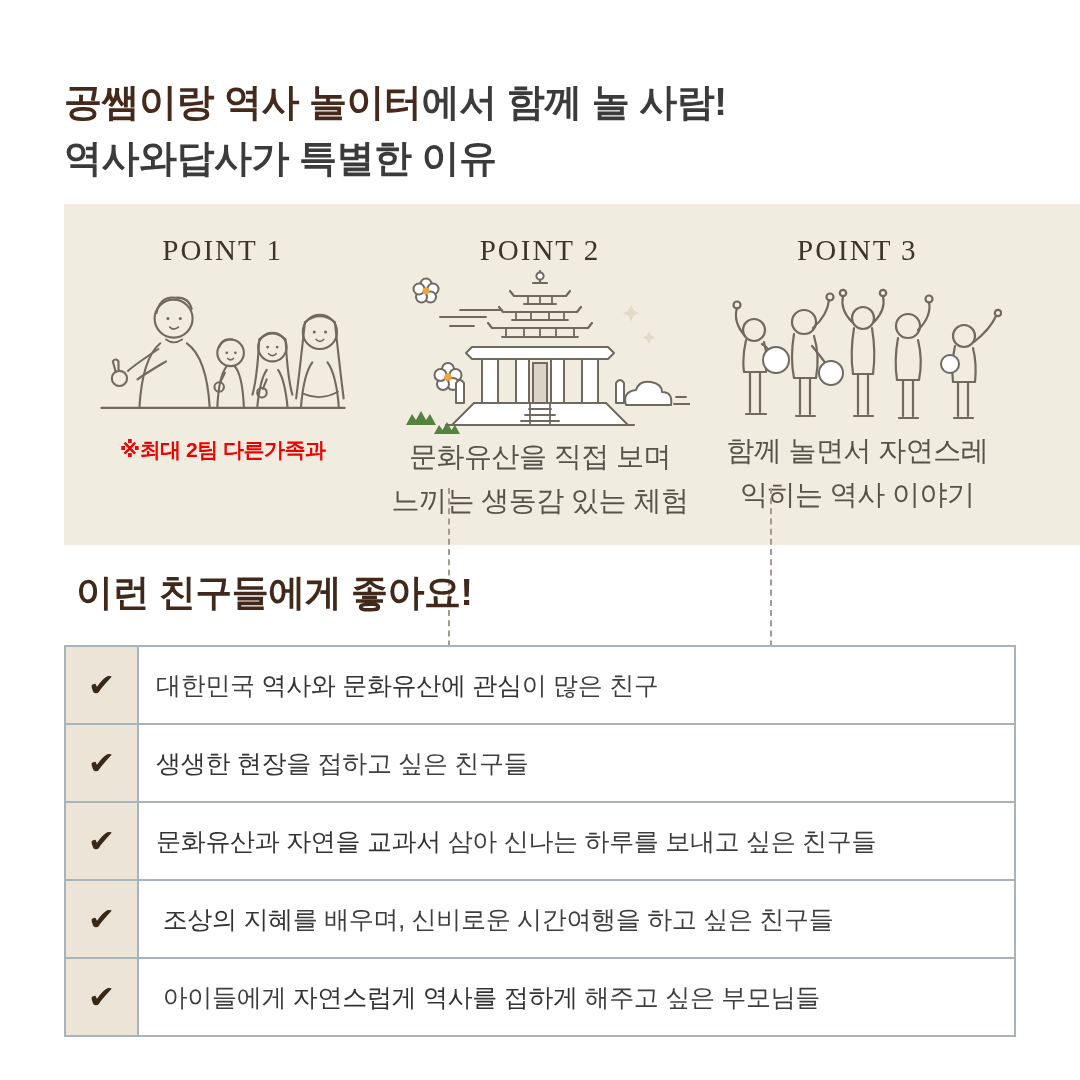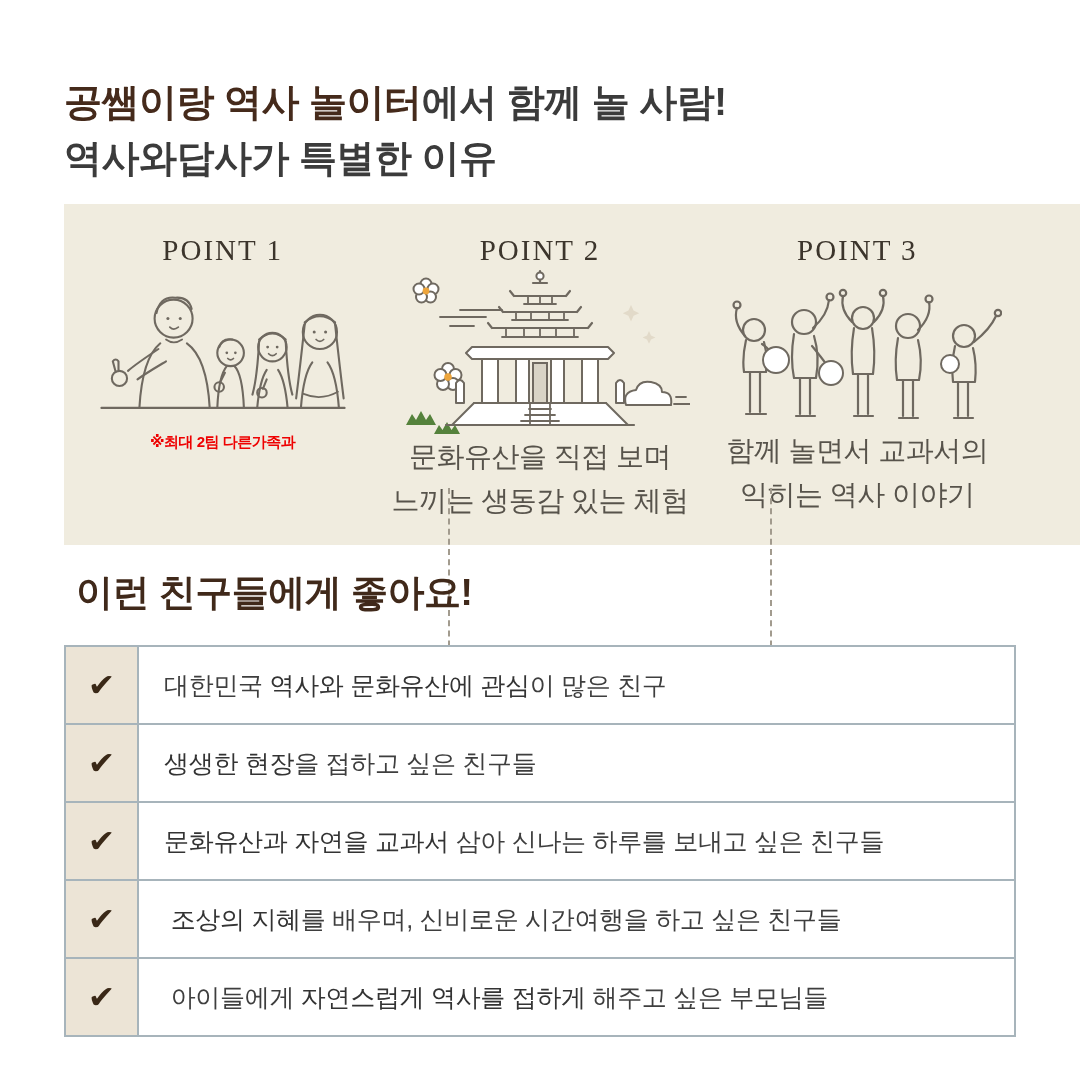--- a/index.html
+++ b/index.html
@@ -21,21 +21,21 @@
   }
   .point-col{width:317.33px;display:flex;flex-direction:column;align-items:center;box-sizing:border-box;}
   .point-label{
     margin-top:30px;font-family:"Liberation Serif","DejaVu Serif",serif;
     font-size:29px;color:#3c352c;letter-spacing:2px;
   }
   .illus{display:flex;align-items:center;justify-content:center;}
   .illus svg{display:block;}
   .caption{font-size:27px;color:#57534b;text-align:center;line-height:33px;letter-spacing:-0.5px;}
   .caption.big{font-size:28px;line-height:44px;}
-  .note{margin-top:4px;font-size:15px;font-weight:700;color:#ee0101;text-align:center;line-height:29px;letter-spacing:-0.5px;}
+  .note{margin-top:12px;font-size:21px;font-weight:700;color:#ee0101;text-align:center;line-height:29px;letter-spacing:-0.5px;}
   .divider{position:absolute;top:284px;height:240px;width:0;border-left:2px dashed #a29b8e;}
   .divider.d1{left:384px;}
   .divider.d2{left:706px;}
   
   .sub-heading{
     position:absolute;left:76px;top:568px;margin:0;
     font-size:37px;font-weight:700;color:#40291a;letter-spacing:-0.5px;
   }
   
   .check-table{
@@ -43,21 +43,21 @@
     border:2px solid #a7b4bb;box-sizing:border-box;background:#fff;
   }
   .c-row{display:flex;height:76px;border-bottom:2px solid #a7b4bb;}
   .c-row:last-child{border-bottom:none;}
   .check-cell{
     width:71px;min-width:71px;background:#ece4d6;border-right:2px solid #a7b4bb;
     display:flex;align-items:center;justify-content:center;
   }
   .check{color:#3a2817;font-size:33px;font-weight:700;transform:scaleY(0.95);}
   .text-cell{
-    flex:1;display:flex;align-items:center;padding-left:25px;
+    flex:1;display:flex;align-items:center;padding-left:17px;
     font-size:25px;color:#3e3e3e;letter-spacing:-0.3px;white-space:pre-wrap;
   }
   .text-cell b{font-weight:400;color:#333;}
   
   .lineart{stroke:#6f6960;stroke-width:2.2;fill:none;stroke-linecap:round;stroke-linejoin:round;}
   .lineart-thin{stroke:#6f6960;stroke-width:1.8;fill:none;stroke-linecap:round;stroke-linejoin:round;}
   .fillwhite{fill:#ffffff;stroke:#6f6960;stroke-width:2;stroke-linejoin:round;}
 </style>
 </head>
 <body>
@@ -222,21 +222,21 @@
 
         <path class="lineart" d="M262 64 C272 56 280 47 284 38"></path>
           <circle class="lineart" cx="286" cy="35" r="3.2"></circle>
         <circle class="lineart" cx="252" cy="58" r="11"></circle>
         <path class="lineart" d="M243 68 Q239 86 241 104 M261 70 Q265 86 263 104 M241 104 H263"></path>
         <circle class="fillwhite" cx="238" cy="86" r="9"></circle>
         <path class="lineart" d="M246 104 V138 M256 104 V138 M242 140 h9 M252 140 h9"></path>
       </svg>
     </div>
     <div class="caption big" style="margin-top:2px;">
-      <div>함께 놀면서 교과서의</div>
+      <div>함께 놀면서 자연스레</div>
       <div>익히는 역사 이야기</div>
     </div>
   </div>
 
   <div class="divider d1"></div>
   <div class="divider d2"></div>
 </div>
 
 <h2 class="sub-heading">이런 친구들에게 좋아요!</h2>
 

